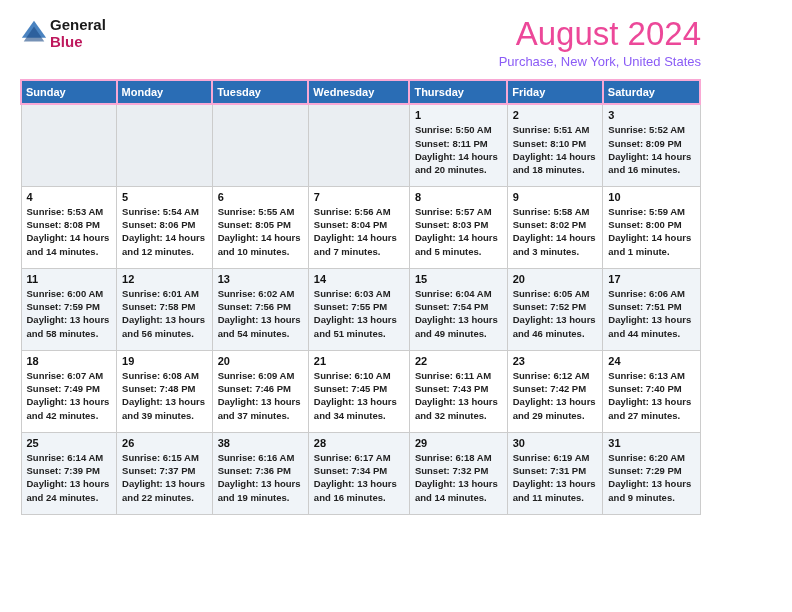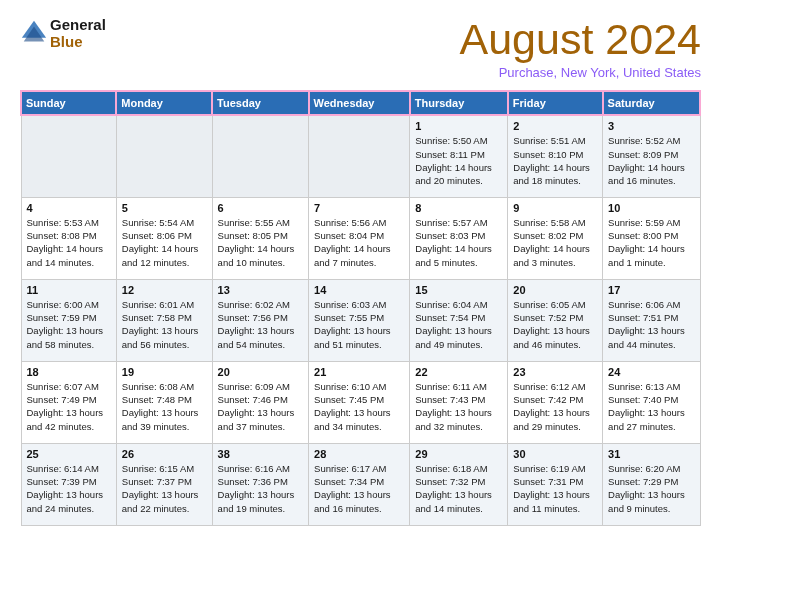--- a/index.html
+++ b/index.html
@@ -27,23 +27,23 @@
       gap: 2px;
     }
     .logo-icon {
       width: 28px;
       height: 28px;
     }
     .title-block {
       text-align: right;
     }
     .month-title {
-      font-size: 43px;
+      font-size: 33px;
       font-weight: normal;
-      color: #a16207;
+      color: #ec4899;
       line-height: 1.1;
     }
     .location {
       font-size: 13px;
       color: #8b5cf6;
       margin-top: 2px;
     }
     .calendar {
       width: 100%;
       border-collapse: collapse;
@@ -72,41 +72,42 @@
     .day-number {
       font-weight: bold;
       font-size: 11px;
       margin-bottom: 2px;
       color: #111;
     }
     .day-info {
       color: #222;
       font-size: 9.5px;
       line-height: 1.4;
+      font-weight: bold;
     }
     .row-shaded td {
       background: #f0f4f8;
     }
     .row-shaded td.empty {
       background: #eaeef2;
     }
   </style>
 </head>
 <body>
 
 <div class="page">
   <div class="header">
     <div class="logo">
       <svg class="logo-icon" viewBox="0 0 30 30">
         <polygon points="15,2 28,20 2,20" fill="#2a6db5" opacity="0.85"></polygon>
         <polygon points="15,8 26,24 4,24" fill="#1a4a85" opacity="0.6"></polygon>
       </svg>
       <div>
         <div style="font-size:15px;font-weight:bold;color:#1a1a1a;line-height:1.15;">General</div>
-        <div style="font-size:15px;font-weight:bold;color:#a16207;line-height:1.15;">Blue</div>
+        <div style="font-size:15px;font-weight:bold;color:#be185d;line-height:1.15;">Blue</div>
       </div>
     </div>
     <div class="title-block">
       <div class="month-title">August 2024</div>
       <div class="location">Purchase, New York, United States</div>
     </div>
   </div>
 
   <table class="calendar">
     <thead>

